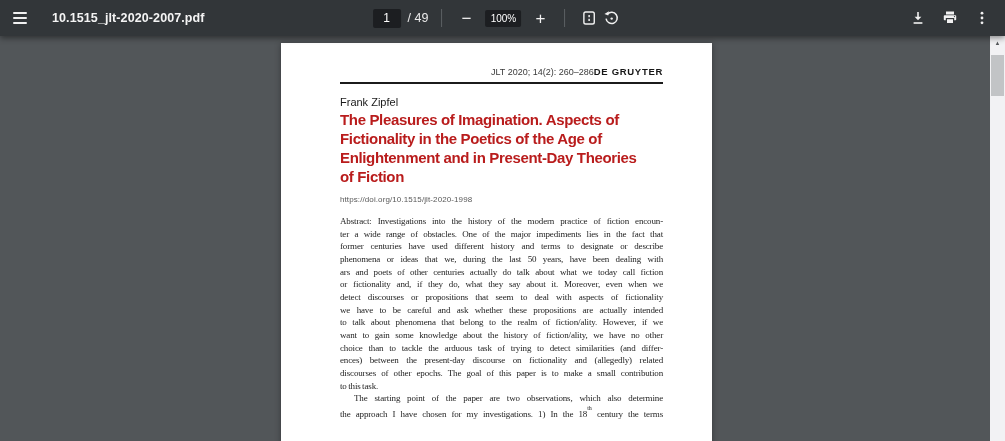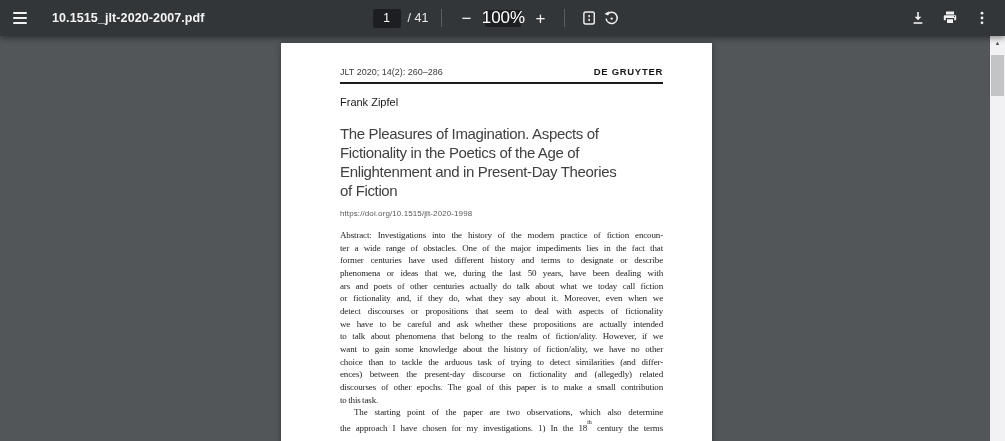--- a/index.html
+++ b/index.html
@@ -31,43 +31,43 @@
   .tb-divider{width:1px;height:18px;background:#5c6064;margin:0 13px;}
   .tb-btn{
     background:none;border:none;color:#f1f1f1;cursor:pointer;
     display:flex;align-items:center;justify-content:center;
     width:22px;height:22px;padding:0;font-family:"Liberation Sans",sans-serif;
   }
   .zoom-sign{font-size:17px;line-height:17px;font-weight:400;}
   .zoom-box{
     width:36px;height:17px;background:#1c1e21;border-radius:2px;margin:0 8px;
     display:flex;align-items:center;justify-content:center;
-    font-size:17px;color:#fff;
+    font-size:10px;color:#fff;
   }
   .tb-right{margin-left:auto;display:flex;align-items:center;gap:10px;padding-right:12px;}
   .icon-svg{display:block;}
   
   .scrollbar{position:absolute;right:0;top:36px;width:15px;height:405px;background:#f2f2f4;z-index:9;}
   .scroll-up{height:13px;display:flex;align-items:center;justify-content:center;font-size:6px;color:#55585b;cursor:pointer;}
   .scroll-thumb{position:absolute;left:1px;top:19px;width:13px;height:41px;background:#c2c4c6;cursor:pointer;}
   
   .page{
     position:absolute;left:281px;top:43px;width:431px;height:420px;
     background:#ffffff;box-shadow:0 1px 6px rgba(0,0,0,.35);
     overflow:hidden;
   }
   .content{position:absolute;left:59px;top:0;width:323px;color:#1f1f1f;}
   .header-row{
-    padding-top:23px;display:flex;justify-content:space-between;align-items:baseline;
+    padding-top:23px;display:flex;justify-content:flex-end;align-items:baseline;
     font-size:9px;color:#3a3a3a;
   }
   .publisher{font-weight:700;font-size:9.5px;letter-spacing:.7px;color:#161616;}
   .rule{margin-top:5px;height:2px;background:#1b1b1b;}
   .author{margin-top:12px;font-size:11px;color:#1a1a1a;}
-  .title{margin-top:16px;font-weight:400;font-size:15px;line-height:19px;letter-spacing:-.35px;color:#404040;}
+  .title{margin-top:2px;font-weight:700;font-size:15px;line-height:19px;letter-spacing:-.35px;color:#b91c1c;}
   .title .title-line{white-space:nowrap;}
   .doi{margin-top:9px;font-size:8px;color:#595959;letter-spacing:.1px;}
   .abstract{
     margin-top:11px;
     font-family:"Liberation Serif",serif;
     font-size:9px;line-height:12.65px;color:#1d1d1d;
     letter-spacing:-.15px;word-spacing:-.6px;
   }
   .jline{white-space:nowrap;text-align:justify;text-align-last:justify;}
   .jline.lastline{text-align-last:left;}
@@ -83,21 +83,21 @@
     <div class="menu-btn">
       <span></span>
         <span></span>
         <span></span>
     </div>
     <div class="filename">10.1515_jlt-2020-2007.pdf</div>
   </div>
 
   <div class="tb-center">
     <input class="page-input" value="1" style="">
-    <span class="page-total">/ 41</span>
+    <span class="page-total">/ 49</span>
     <div class="tb-divider"></div>
     <button class="tb-btn zoom-sign">−</button>
     <div class="zoom-box">100%</div>
     <button class="tb-btn zoom-sign">+</button>
     <div class="tb-divider"></div>
     <button class="tb-btn">
       <svg class="icon-svg" width="16" height="16" viewBox="0 0 16 16">
         <rect x="2.8" y="2" width="10.4" height="12" rx="1.8" fill="none" stroke="#f1f1f1" stroke-width="1.4"></rect>
         <rect x="7.3" y="5" width="1.5" height="2.2" fill="#f1f1f1"></rect>
         <rect x="7.3" y="8.8" width="1.5" height="2.2" fill="#f1f1f1"></rect>

